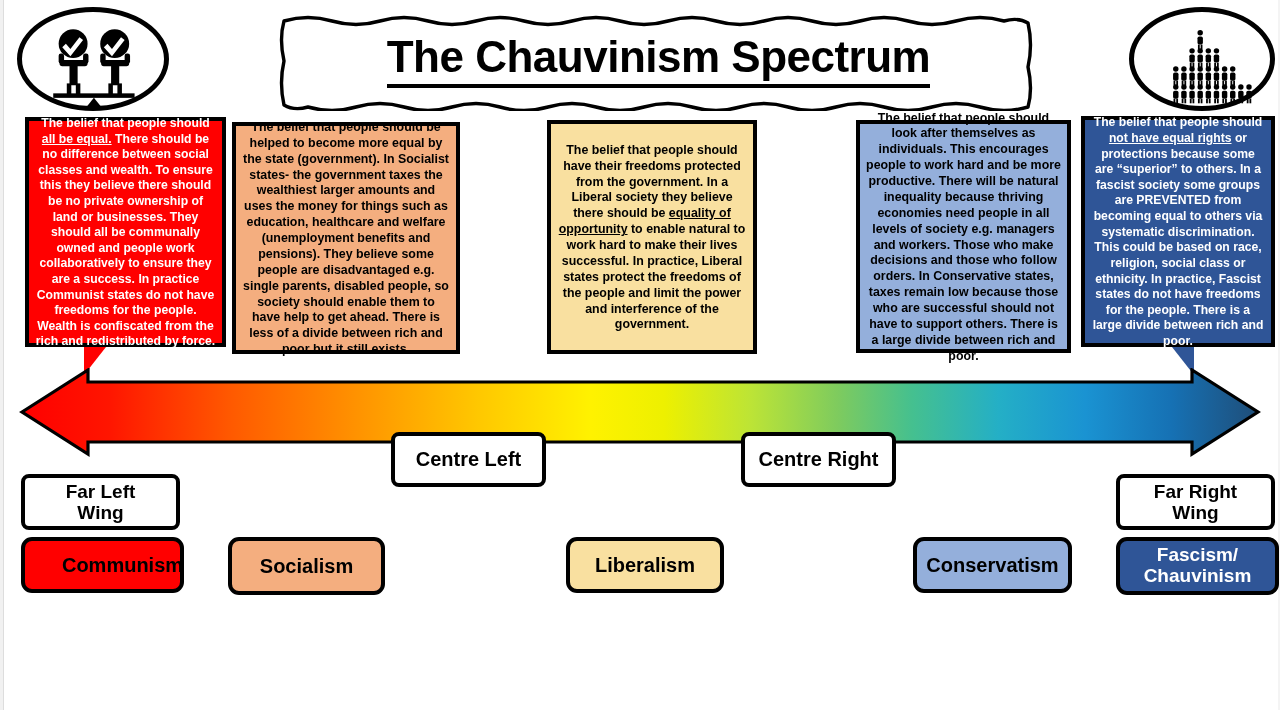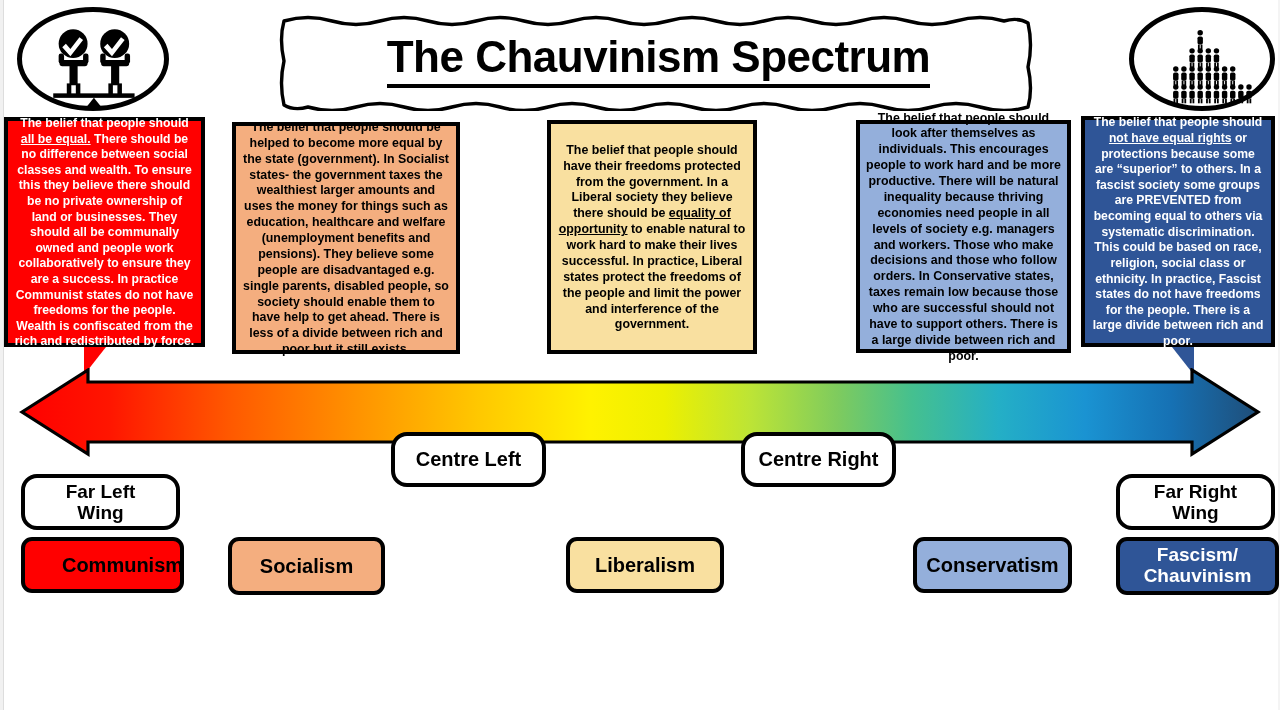--- a/index.html
+++ b/index.html
@@ -51,21 +51,21 @@
     font-size:12.4px;
     line-height:1.28;
     padding:6px 6px 4px 6px;
     font-weight:bold;
     display:flex;
     align-items:center;
     justify-content:center;
   }
   .desc p{margin:0;}
   .desc u{text-decoration:underline;}
-  #desc-communism{left:4px;top:117px;width:201px;height:230px;background:#FF0000;color:#ffffff;font-size:12.2px;}
+  #desc-communism{left:25px;top:117px;width:201px;height:230px;background:#FF0000;color:#ffffff;font-size:12.2px;}
   #desc-socialism{left:232px;top:122px;width:228px;height:232px;background:#F4AE7F;color:#000000;}
   #desc-liberalism{left:547px;top:120px;width:210px;height:234px;background:#F9E0A0;color:#000000;}
   #desc-conservatism{left:856px;top:120px;width:215px;height:233px;background:#94AFDB;color:#000000;}
   #desc-fascism{left:1081px;top:116px;width:194px;height:231px;background:#2F5597;color:#ffffff;font-size:12.2px;}
 
   
   .pointer{position:absolute;width:0;height:0;}
   #pointer-communism{
     left:84px;top:347px;
     border-left:0 solid transparent;
@@ -80,21 +80,21 @@
   }
 
   
   #spectrum{position:absolute;left:0px;top:368px;width:1280px;height:96px;}
 
   
   .pill{
     position:absolute;
     background:#ffffff;
     border:4px solid #000;
-    border-radius:16px;
+    border-radius:8px;
     box-sizing:border-box;
     display:flex;align-items:center;justify-content:center;
     text-align:center;
     font-weight:bold;
     color:#000;
     font-size:20px;
     line-height:1.12;
     z-index:5;
   }
   #label-centre-left{left:391px;top:432px;width:155px;height:55px;}

